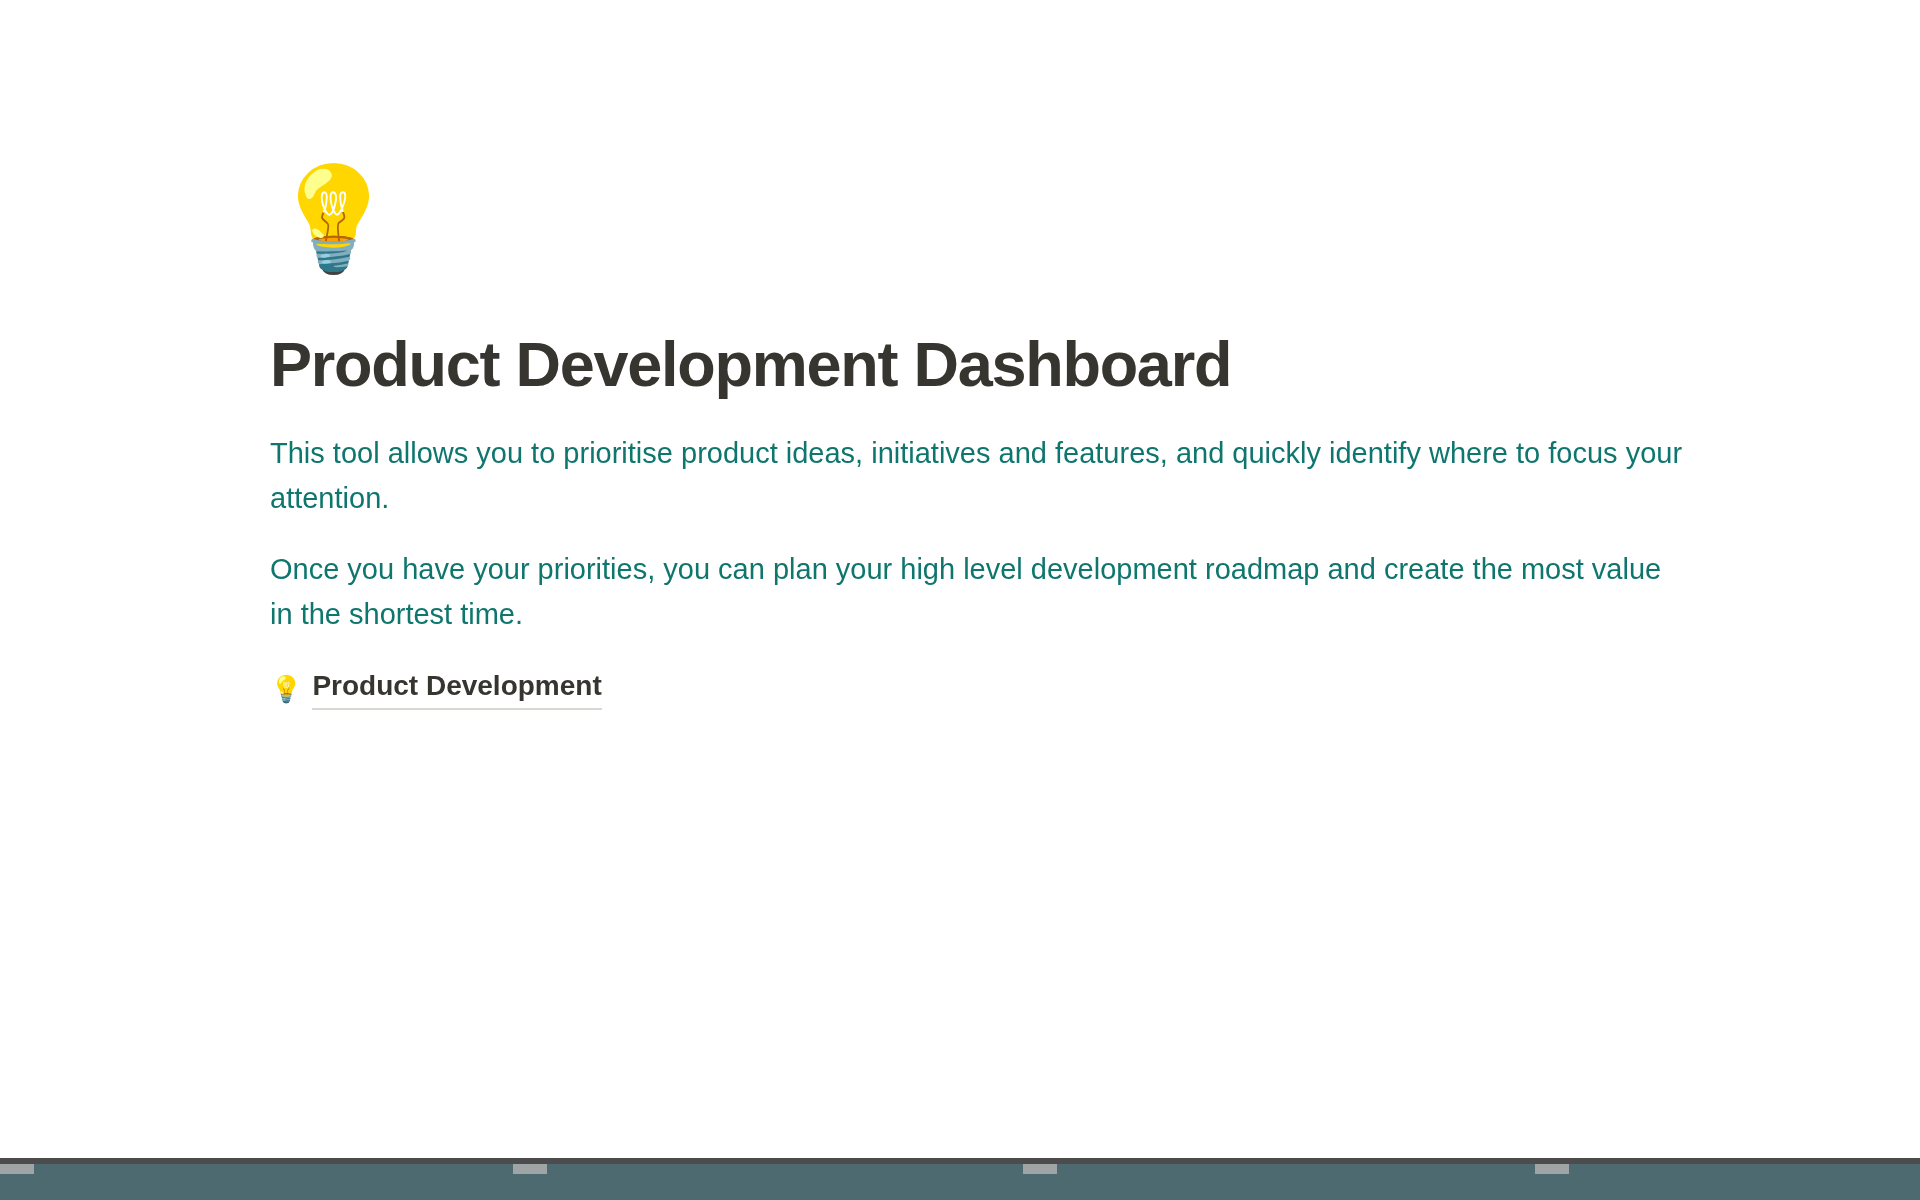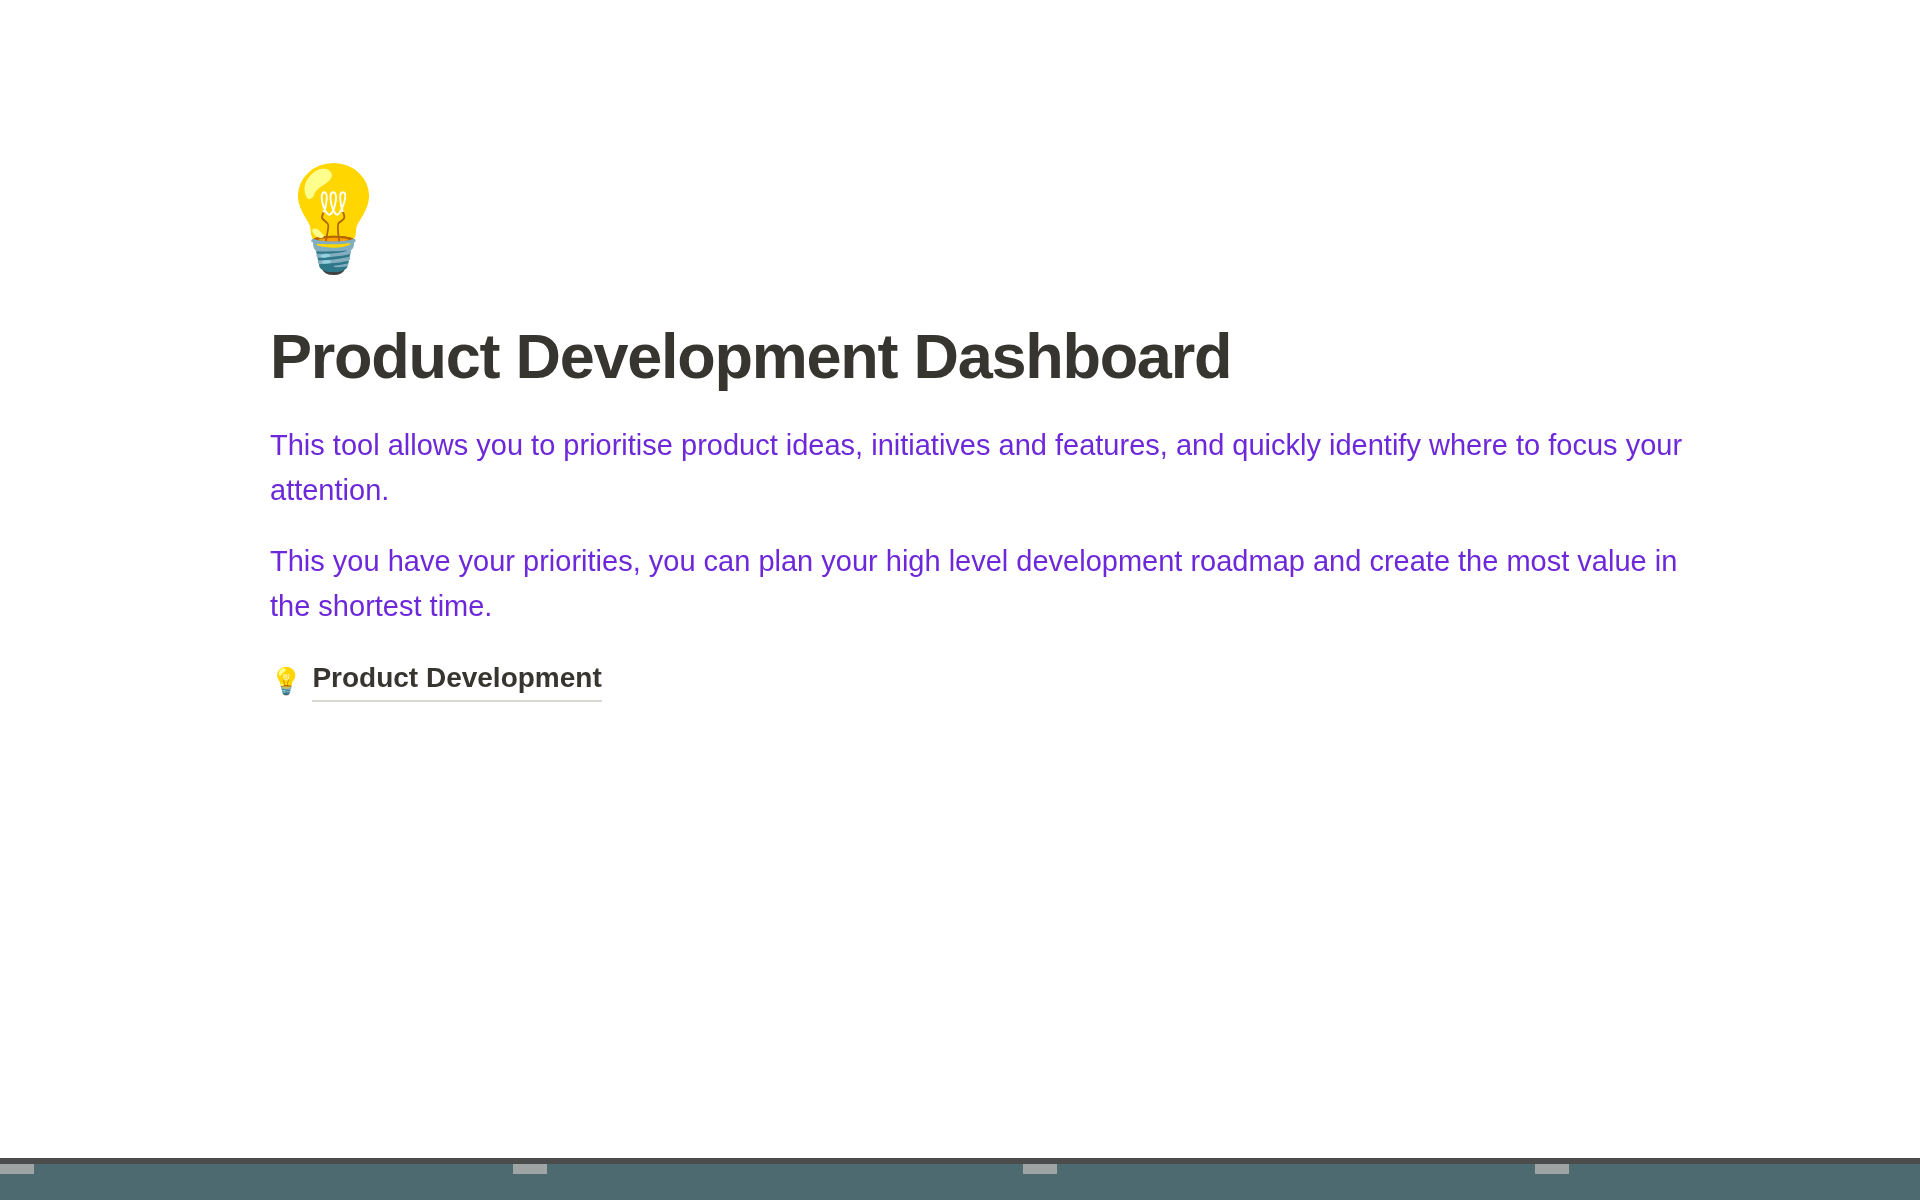--- a/index.html
+++ b/index.html
@@ -40,34 +40,34 @@
   .page-icon {
     font-size: 102px;
     line-height: 1;
     height: 132px;
     display: block;
     user-select: none;
   }
 
   
   .page-title {
-    margin-top: 22px;
+    margin-top: 30px;
     font-size: 63px;
     line-height: 1.1;
     font-weight: 700;
     letter-spacing: -0.02em;
     color: #37352f;
   }
 
   
   .para {
     margin-top: 32px;
     font-size: 29px;
     line-height: 1.55;
-    color: #6d28d9;
+    color: #0f766e;
     max-width: 1420px;
     font-weight: 400;
   }
   .para + .para { margin-top: 26px; }
 
   
   .page-link-row {
     margin-top: 30px;
     display: flex;
     align-items: center;
@@ -127,21 +127,21 @@
 <div class="page" style="background: rgb(255, 255, 255);">
 
   <div class="doc">
 
     <div class="page-icon">💡</div>
 
     <h1 class="page-title">Product Development Dashboard</h1>
 
     <p class="para">This tool allows you to prioritise product ideas, initiatives and features, and quickly identify where to focus your attention.</p>
 
-    <p class="para">This you have your priorities, you can plan your high level development roadmap and create the most value in the shortest time.</p>
+    <p class="para">Once you have your priorities, you can plan your high level development roadmap and create the most value in the shortest time.</p>
 
     <div class="page-link-row">
       <a class="page-link" href="#">
         <span class="page-link-emoji">💡</span>
         <span class="page-link-label" style="border-bottom-color: rgb(217, 215, 210); text-align: center;">Product Development</span>
       </a>
     </div>
 
   </div>
 

